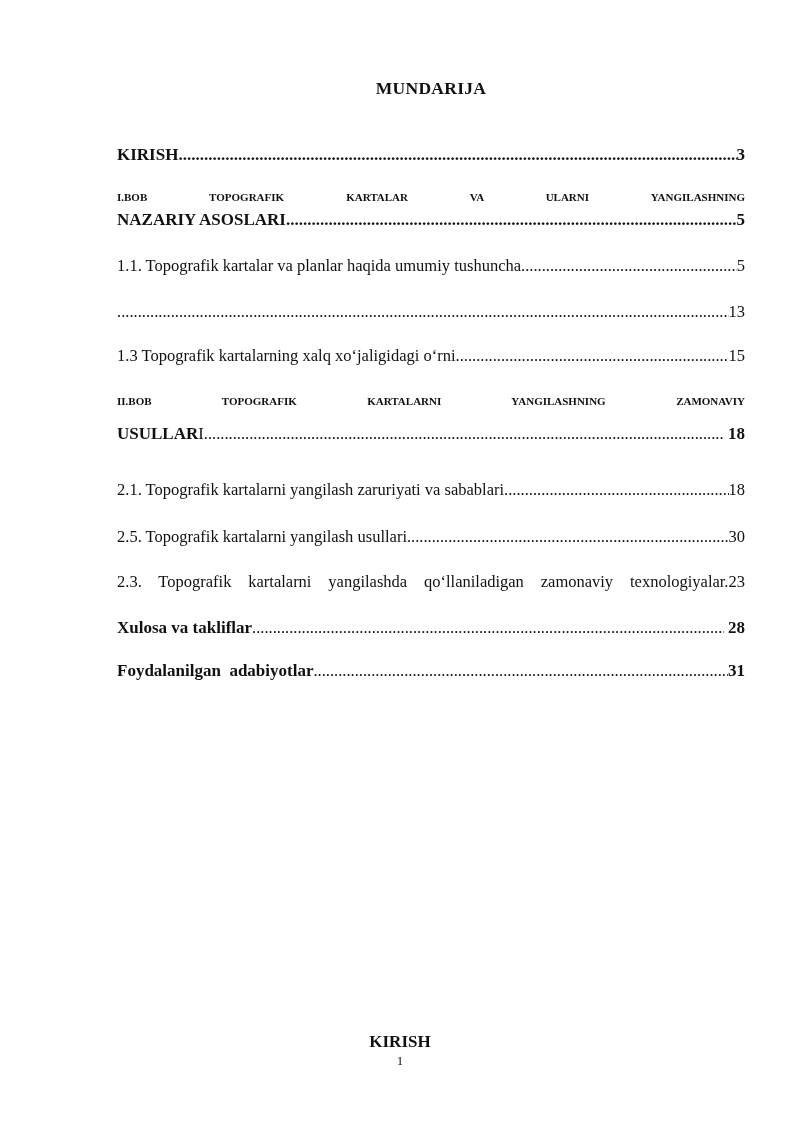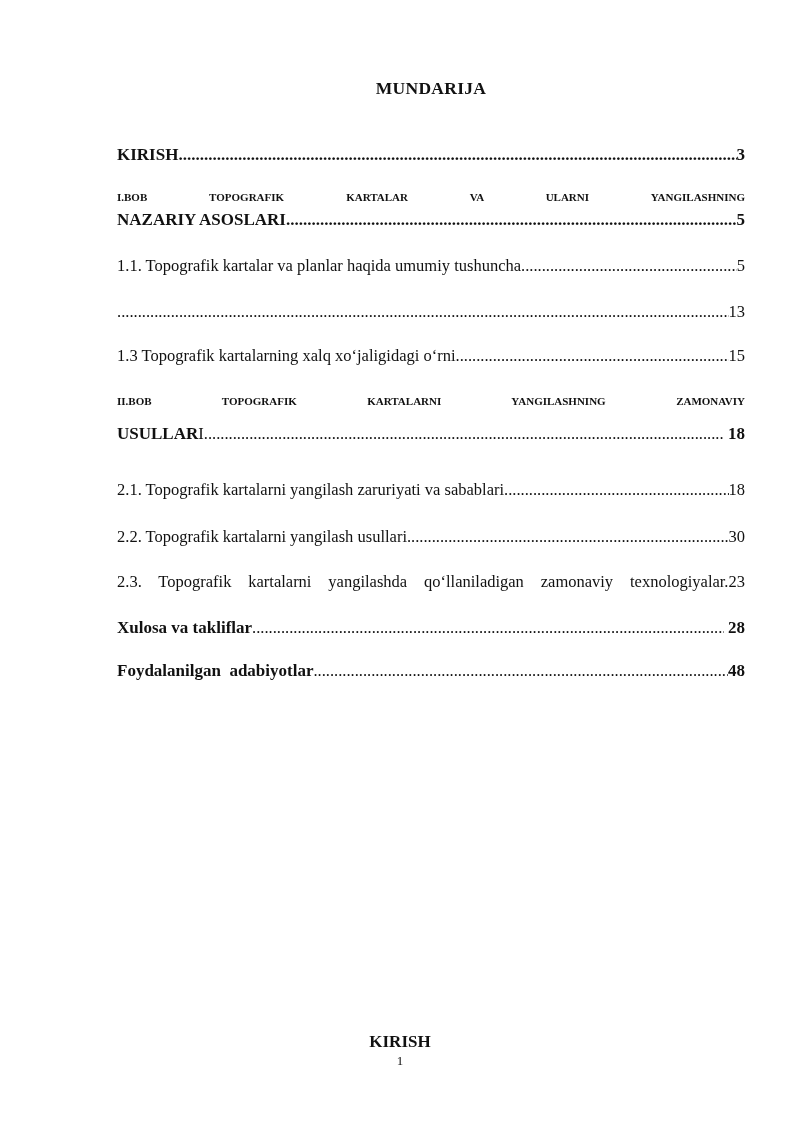--- a/index.html
+++ b/index.html
@@ -106,39 +106,39 @@
       </div>
     </div>
 
     <div class="toc-row mb25">
       <span class="toc-title">2.1. Topografik kartalarni yangilash zaruriyati va sabablari</span>
       <span class="leader"></span>
       <span class="toc-page">18</span>
     </div>
 
     <div class="toc-row mb23">
-      <span class="toc-title">2.2. Topografik kartalarni yangilash usullari</span>
+      <span class="toc-title">2.5. Topografik kartalarni yangilash usullari</span>
       <span class="leader"></span>
       <span class="toc-page">30</span>
     </div>
 
     <div class="justify-row mb24">
       <span>2.3. Topografik kartalarni yangilashda qo‘llaniladigan zamonaviy texnologiyalar.</span><span class="toc-page">23</span>
     </div>
 
     <div class="toc-row bold mb21">
       <span class="toc-title">Xulosa va takliflar</span>
       <span class="leader regular"></span>
       <span class="toc-page">&nbsp;28</span>
     </div>
 
     <div class="toc-row bold">
       <span class="toc-title">Foydalanilgan&nbsp; adabiyotlar</span>
       <span class="leader regular"></span>
-      <span class="toc-page">48</span>
+      <span class="toc-page">31</span>
     </div>
 
   </div>
 
   <div class="footer-heading">KIRISH</div>
   <div class="footer-page-number">1</div>
 
 </div>
 
 </body></html>

